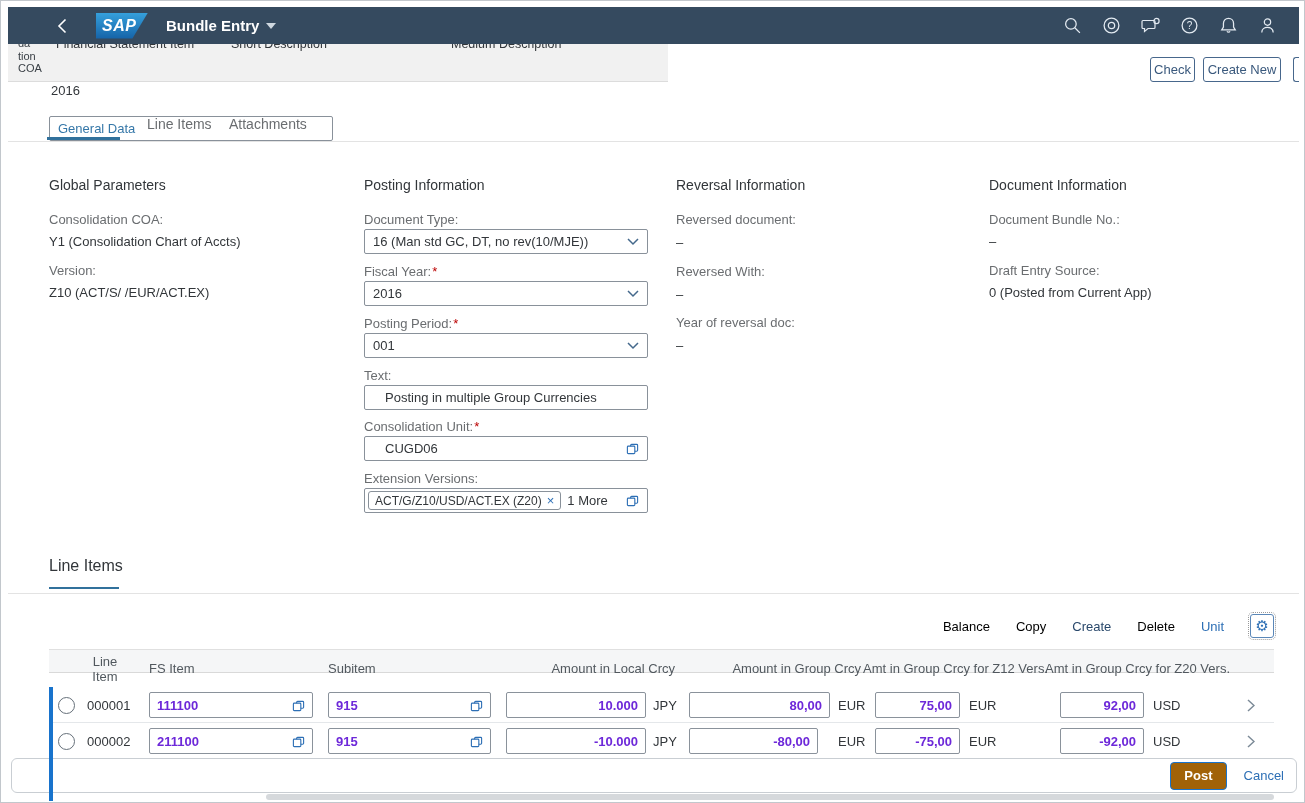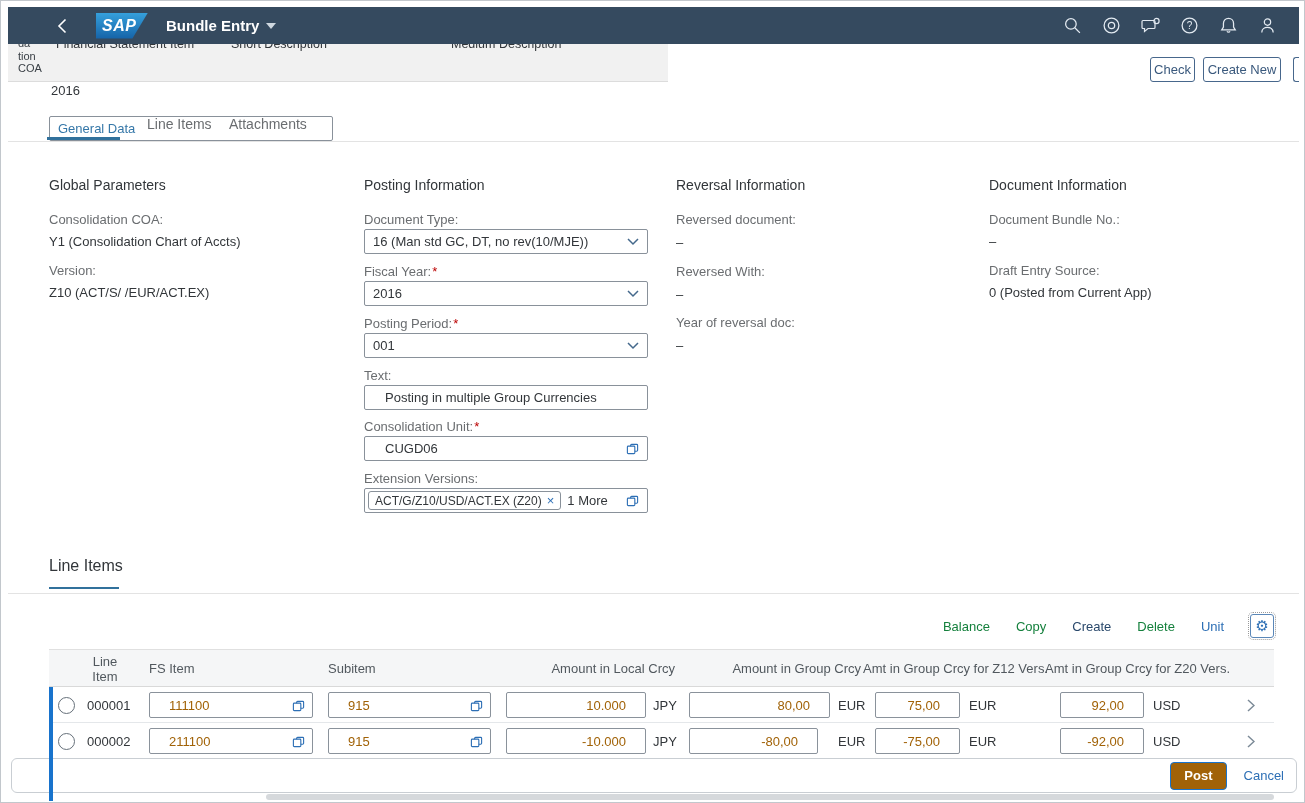--- a/index.html
+++ b/index.html
@@ -46,34 +46,34 @@
   .vh svg{stroke:#2d6fb5;fill:none;stroke-width:1.2;}
   .token{display:flex;align-items:center;gap:5px;border:1px solid #89919a;border-radius:3px;padding:1px 6px;font-size:12px;color:#32363a;white-space:nowrap;}
   .token .x{color:#2d6fb5;cursor:pointer;font-size:13px;}
   .more{margin-left:6px;font-size:13px;color:#32363a;white-space:nowrap;}
 
   
   .li-title{position:absolute;left:48px;top:556px;font-size:16px;color:#32363a;}
   .li-underline{position:absolute;left:48px;top:586px;width:70px;height:2px;background:#31719c;}
   .toolbar{position:absolute;left:48px;top:612px;width:1225px;height:26px;display:flex;justify-content:flex-end;align-items:center;gap:26px;}
   .tb{font-size:13px;cursor:pointer;white-space:nowrap;}
-  .tb.dis{color:#15803d;cursor:default;}
+  .tb.dis{color:#000000;cursor:default;}
   .tb.dark{color:#29486b;}
   .tb.blue{color:#2d6fb5;}
   .gearbox{width:24px;height:24px;box-sizing:border-box;border:1px solid #5a87b8;border-radius:3px;outline:1px dotted #9a9a9a;outline-offset:1px;display:flex;align-items:center;justify-content:center;color:#2d6fb5;font-size:15px;cursor:pointer;background:#fff;}
 
   
-  .thead{position:absolute;left:48px;top:648px;width:1225px;height:38px;box-sizing:border-box;background:#f5f6f7;border-top:1px solid #e0e0e0;border-bottom:1px solid #d9d9d9;}
+  .thead{position:absolute;left:48px;top:648px;width:1225px;height:24px;box-sizing:border-box;background:#f5f6f7;border-top:1px solid #e0e0e0;border-bottom:1px solid #d9d9d9;}
   .th{position:absolute;font-size:13px;color:#51585e;}
   .th.r{text-align:right;}
   .trow{position:absolute;left:48px;width:1225px;height:36px;box-sizing:border-box;background:#fff;border-bottom:1px solid #e4e7ea;}
   .radio{position:absolute;left:9px;top:10px;width:15px;height:15px;border:1px solid #66707a;border-radius:50%;background:#fff;cursor:pointer;}
   .cell-txt{position:absolute;font-size:13px;color:#32363a;top:11px;}
   .cell-inp{position:absolute;top:5px;height:26px;box-sizing:border-box;border:1px solid #8a929b;border-radius:2px;background:#fff;display:flex;align-items:center;padding:0 7px;}
-  .cell-inp input{border:none;outline:none;padding:0;margin:12px;flex:1;font-size:13px;color:#a16207;background:transparent;min-width:0;}
+  .cell-inp input{border:none;outline:none;padding:0;margin:0;flex:1;font-size:13px;color:#6d28d9;background:transparent;min-width:0;font-weight:bold;}
   .cell-inp.amt input{text-align:right;}
   .cur{position:absolute;top:11px;font-size:13px;color:#32363a;}
   .navchev{position:absolute;left:1198px;top:11px;cursor:pointer;}
   .stripe{position:absolute;left:48px;top:686px;width:4px;height:114px;background:#1873cc;z-index:7;}
   .hscroll{position:absolute;left:265px;top:793px;width:1008px;height:6px;background:#d6d9dc;border-radius:3px;z-index:3;cursor:pointer;}
 
   
   .footer{position:absolute;left:10px;top:757px;width:1286px;height:35px;box-sizing:border-box;background:#fff;border:1px solid #c9ced3;border-radius:6px;z-index:5;display:flex;align-items:center;justify-content:flex-end;gap:17px;padding-right:12px;}
   .post-btn{height:26px;padding:0 13px;background:#a16207;border:1px solid #1873cc;border-radius:4px;color:#fff;font-size:13px;font-weight:bold;display:flex;align-items:center;cursor:pointer;}
   .cancel-link{color:#2d6fb5;font-size:13px;cursor:pointer;}

